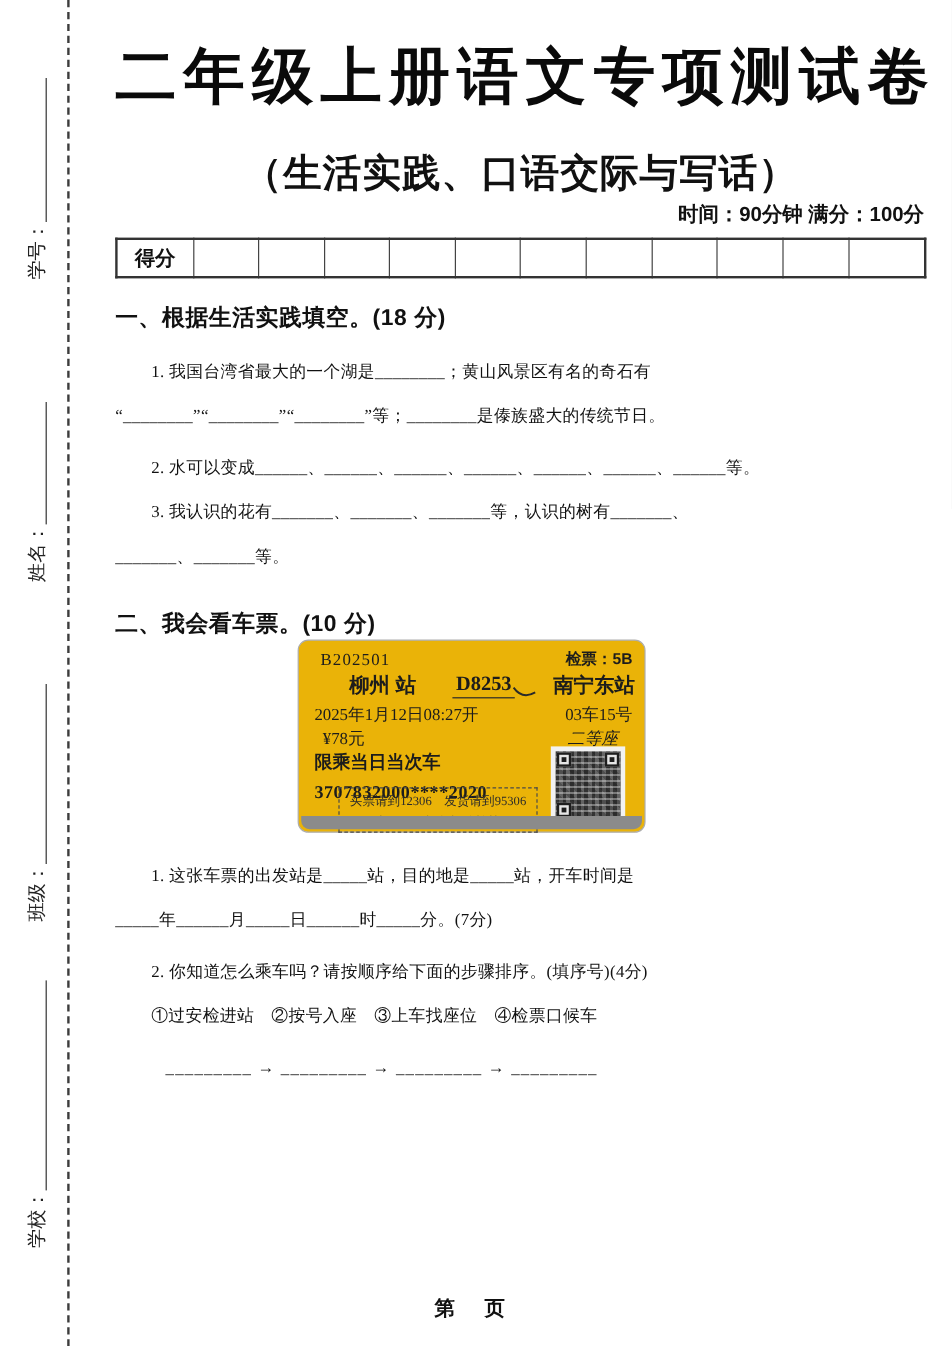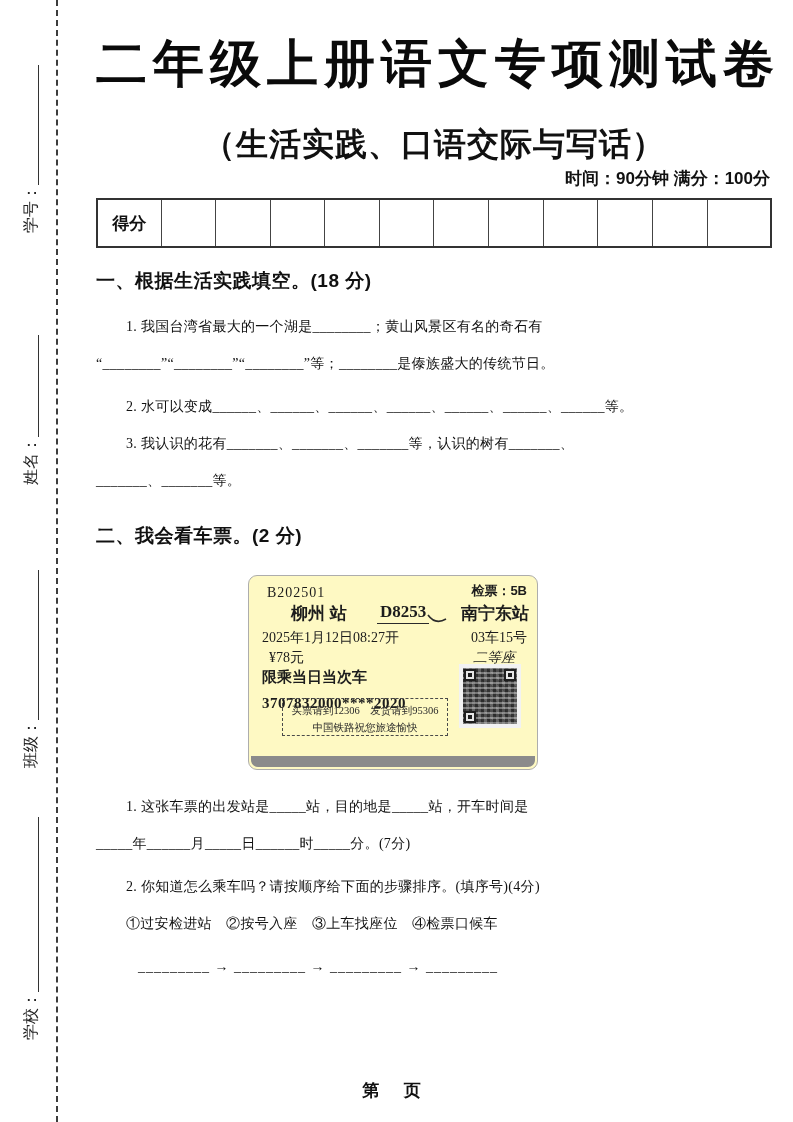--- a/index.html
+++ b/index.html
@@ -21,35 +21,35 @@
   .content { position:absolute; left:96px; top:0; width:676px; }
   h1.title { margin-top:30px; text-align:center; font-size:51px; font-weight:bold;
              letter-spacing:6px; color:#0a0a0a; white-space:nowrap; }
   h2.subtitle { margin-top:24px; text-align:center; font-size:32px; font-weight:bold; letter-spacing:1px; }
   .exam-info { margin-bottom:8px; text-align:right; font-size:17px; font-weight:bold; padding-right:2px; }
 
   table.score { width:100%; border-collapse:collapse; border:2px solid #333;
                 font-family:"Liberation Serif", serif; }
   table.score td { border:1px solid #444; text-align:center; font-size:17px; font-weight:bold; }
   table.score tr.hdr td { height:31px; }
-  table.score tr.blank td { height:48px; }
+  table.score tr.blank td { height:32px; }
   td.first-col { width:64px; }
   td.last-col { width:64px; }
 
   .sec-heading { margin-top:20px; font-size:19px; font-weight:bold; letter-spacing:0.5px; }
   .q-line { font-family:"Liberation Serif", serif; font-size:14px; line-height:37px; white-space:nowrap; letter-spacing:0.3px; }
   .indent { padding-left:30px; }
   .mt6 { margin-top:6px; }
   .mt14 { margin-top:14px; }
   .mt18 { margin-top:18px; }
   .seq-line { margin-left:42px; letter-spacing:1px; }
 
   
-  .ticket { position:relative; margin-top:26px; margin-left:152px; width:290px; height:195px;
-            background:#fef9c3; border:1px solid #adadad; border-radius:9px;
+  .ticket { position:relative; margin-left:152px; width:290px; height:161px;
+            background:#eab308; border:1px solid #adadad; border-radius:9px;
             font-family:"Liberation Serif", serif; color:#1c1c1c; }
   .ticket .abs { position:absolute; white-space:nowrap; }
   .t-serial { left:18px; top:9px; font-size:14px; letter-spacing:1px; }
   .t-check { right:10px; top:6px; font-size:13px; font-weight:bold; font-family:"Liberation Sans", sans-serif; }
   .t-from { left:42px; top:26px; font-size:17px; font-weight:bold; font-family:"Liberation Sans", sans-serif; }
   .t-train { left:128px; top:26px; font-size:17px; font-weight:bold; border-bottom:1.5px solid #2a2a2a; padding:0 3px 1px 3px; }
   .t-tail { left:178px; top:38px; }
   .t-to { right:8px; top:26px; font-size:17px; font-weight:bold; font-family:"Liberation Sans", sans-serif; }
   .t-datetime { left:13px; top:53px; font-size:14px; }
   .t-seat { right:10px; top:53px; font-size:14px; }
@@ -128,21 +128,21 @@
     </tbody>
       </table>
 
     <div class="sec-heading">一、根据生活实践填空。(18 分)</div>
     <div class="q-line indent mt14">1. 我国台湾省最大的一个湖是________；黄山风景区有名的奇石有</div>
     <div class="q-line">“________”“________”“________”等；________是傣族盛大的传统节日。</div>
     <div class="q-line indent mt6">2. 水可以变成______、______、______、______、______、______、______等。</div>
     <div class="q-line indent">3. 我认识的花有_______、_______、_______等，认识的树有_______、</div>
     <div class="q-line">_______、_______等。</div>
 
-    <div class="sec-heading" style="margin-top:24px;">二、我会看车票。(2 分)</div>
+    <div class="sec-heading" style="margin-top:24px;">二、我会看车票。(10 分)</div>
 
     <div class="ticket">
       <span class="abs t-serial">B202501</span>
       <span class="abs t-check">检票：5B</span>
       <span class="abs t-from">柳州  站</span>
       <span class="abs t-train">D8253</span>
       <svg class="abs t-tail" width="20" height="10" viewBox="0 0 20 10">
         <path d="M1 1 C 6 8, 12 9, 19 5" stroke="#2a2a2a" stroke-width="1.6" fill="none"></path>
       </svg>
       <span class="abs t-to">南宁东站</span>

